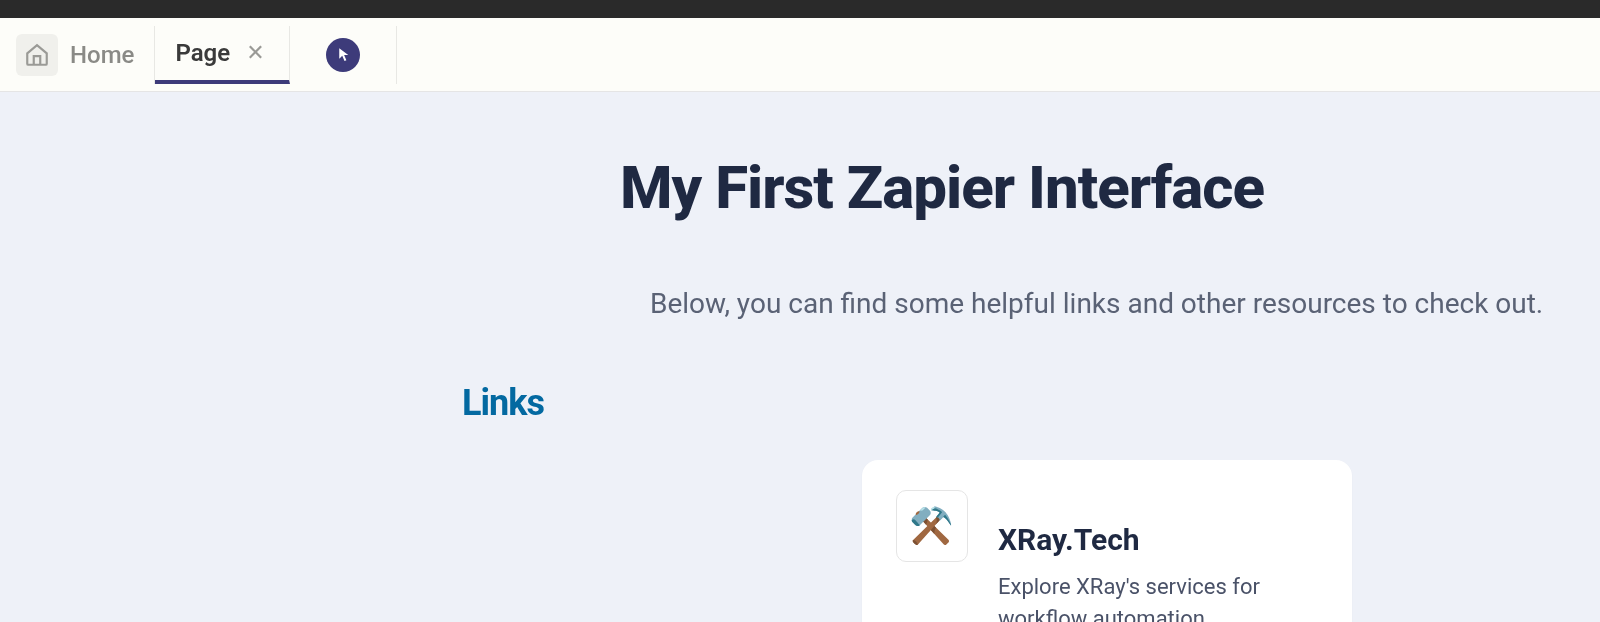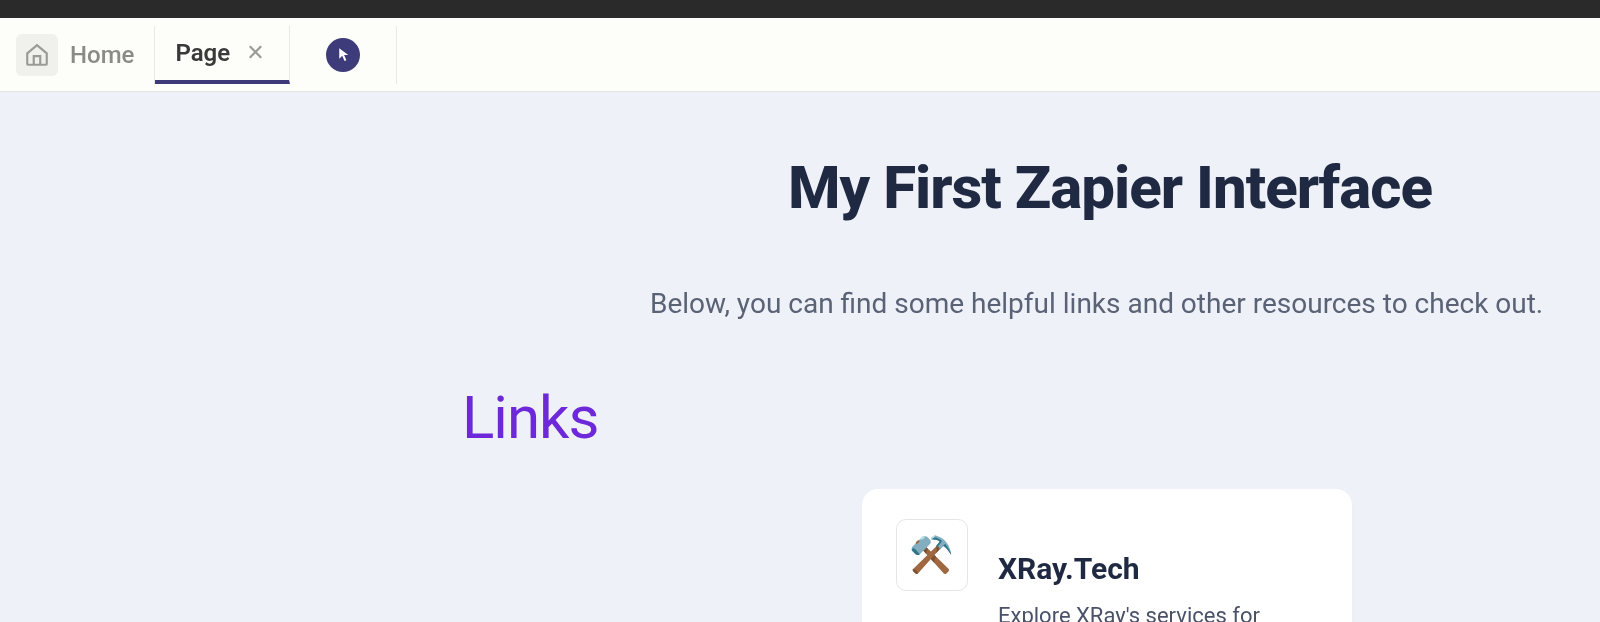--- a/index.html
+++ b/index.html
@@ -94,39 +94,39 @@
     }
     .content {
       padding-top: 60px;
       height: calc(100% - 92px);
       overflow: hidden;
     }
     .page-title {
       font-size: 60px;
       font-weight: 800;
       color: #1f2942;
-      text-align: center;
+      text-align: left;
       margin-left: 620px;
       letter-spacing: -1px;
     }
     .page-subtitle {
       font-size: 28px;
       color: #5a6275;
       margin-top: 64px;
       margin-left: 650px;
       white-space: nowrap;
     }
     .links-section {
       margin-top: 62px;
       margin-left: 462px;
     }
     .links-heading {
-      font-size: 60px;
-      font-weight: 400;
-      color: #6d28d9;
+      font-size: 36px;
+      font-weight: 700;
+      color: #0369a1;
       letter-spacing: -1px;
     }
     .link-card {
       margin-top: 36px;
       margin-left: 400px;
       width: 490px;
       background: #ffffff;
       border-radius: 16px;
       padding: 30px 34px;
       display: flex;

